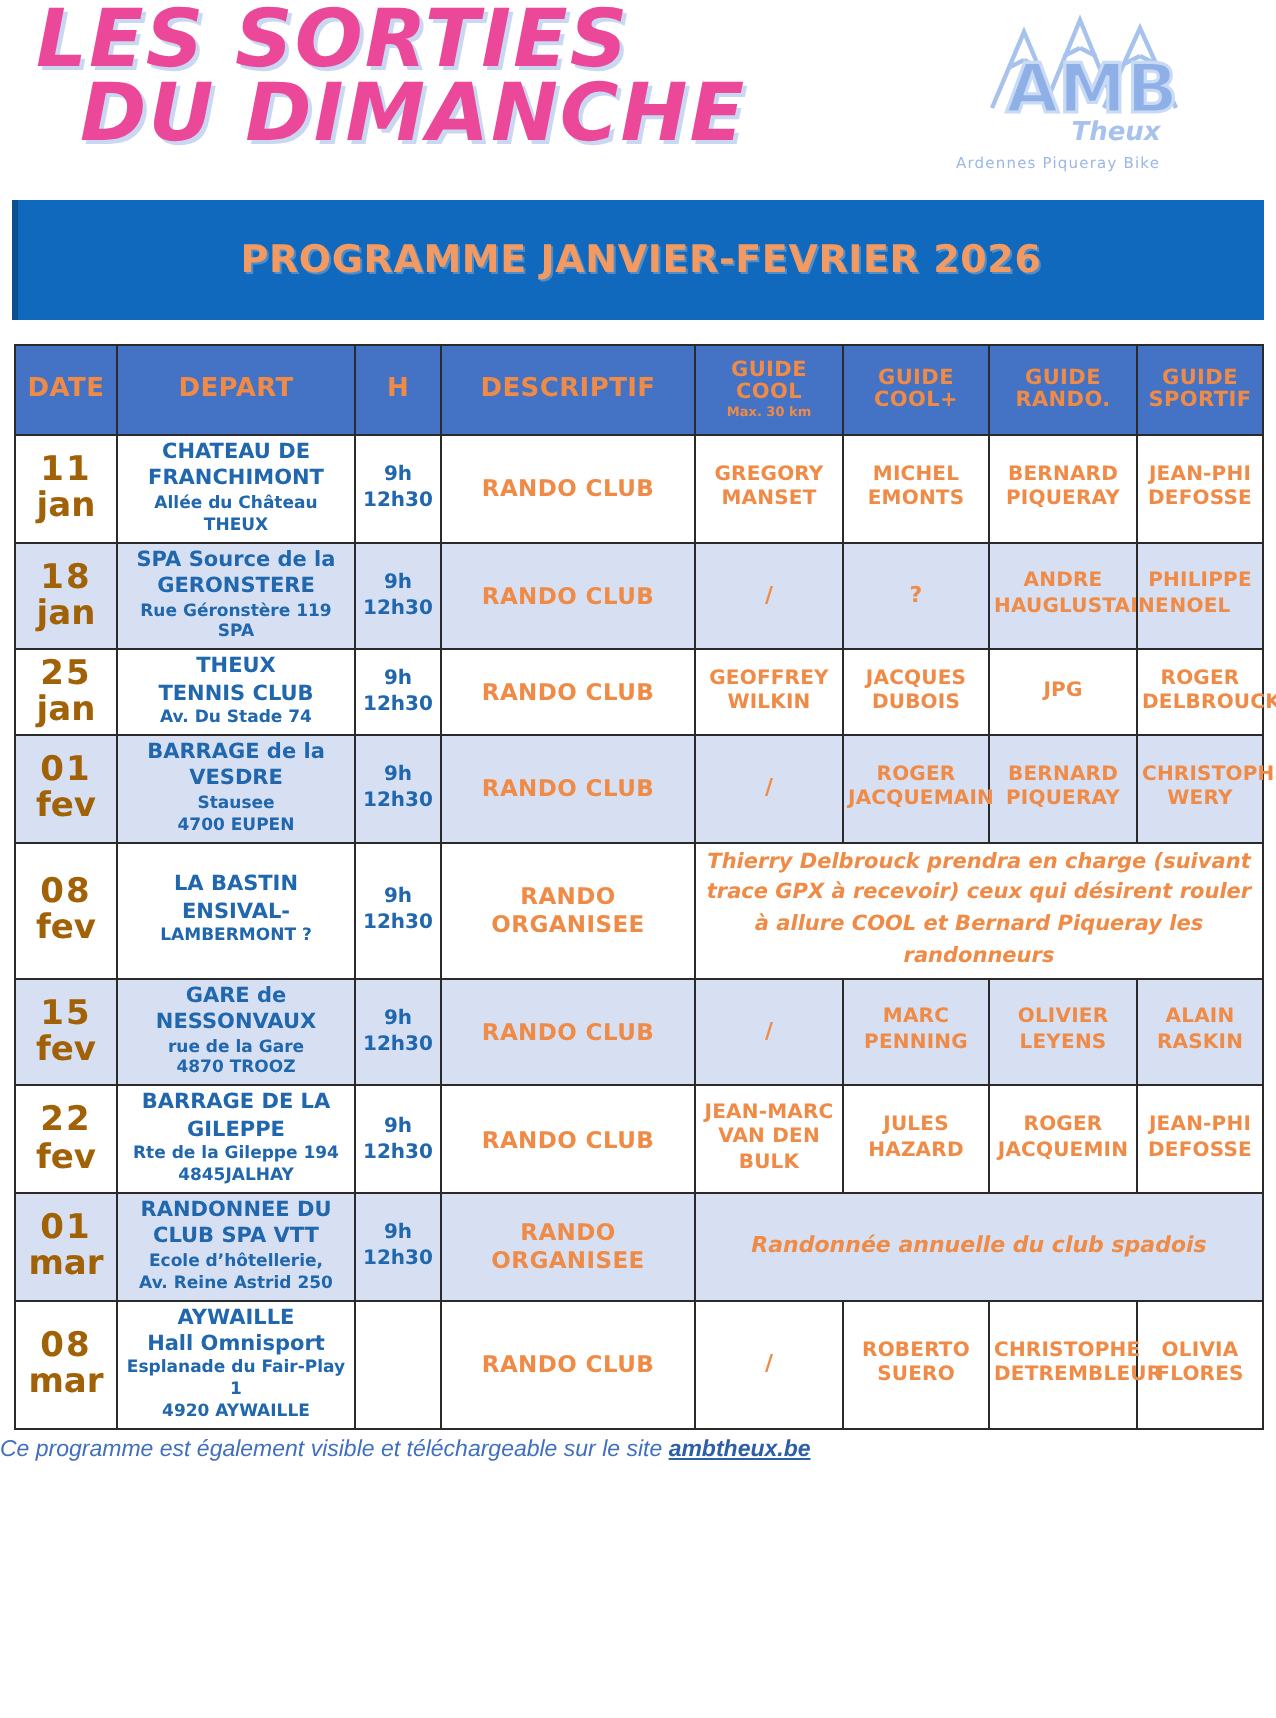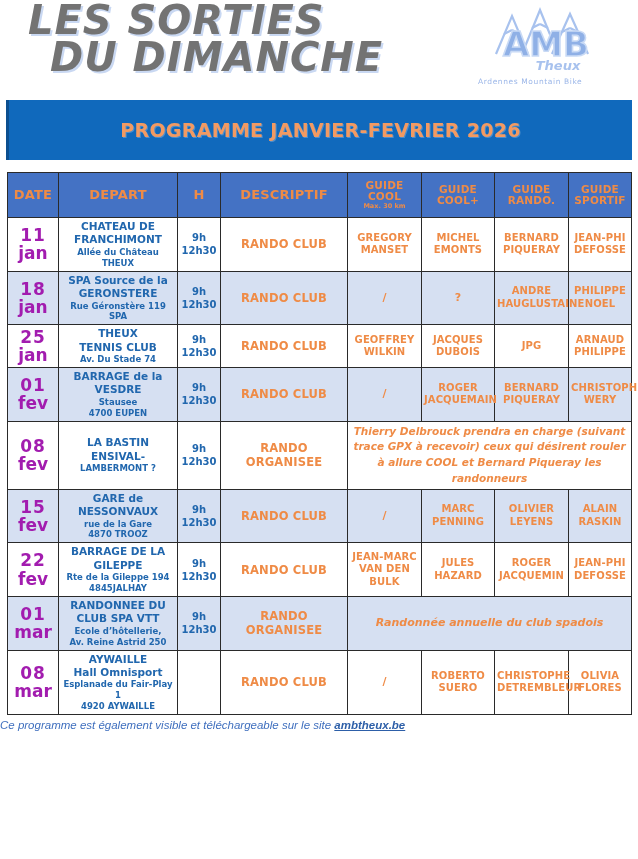--- a/index.html
+++ b/index.html
@@ -16,24 +16,24 @@
   }
 
   
   .masthead {
     position: relative;
     height: 100px;
     width: 638px;
   }
   .wordmark {
     position: absolute;
-    left: 28px;
+    left: 18px;
     top: 2px;
     width: 450px;
-    color: #737373;
+    color: #ec4899;
     font-family: "DejaVu Sans", sans-serif;
     font-weight: bold;
     font-style: italic;
     font-size: 40px;
     line-height: 0.92;
     letter-spacing: 1px;
     text-shadow: 2px 2px 0 #c9d8f2;
   }
   .wordmark .line2 { padding-left: 22px; }
 
@@ -108,21 +108,21 @@
     font-size: 6.5px;
     font-weight: bold;
     letter-spacing: 0;
     margin-top: 1px;
   }
 
   tbody tr.odd td { background: #ffffff; }
   tbody tr.even td { background: #d6e0f2; }
 
   td.date {
-    color: #a21caf;
+    color: #a16207;
     font-family: "DejaVu Sans", sans-serif;
     font-weight: bold;
     font-size: 17px;
     line-height: 1.08;
   }
   td.date .d { display: block; letter-spacing: 1px; }
   td.date .m { display: block; }
 
   td.depart {
     color: #2167ae;
@@ -220,21 +220,21 @@
         <path d="M18 50 L34 12 L50 50"></path>
         <path d="M44 50 L62 6 L80 50"></path>
         <path d="M74 50 L92 10 L110 50"></path>
         <path d="M26 30 L34 26 M34 26 L42 30"></path>
         <path d="M54 24 L62 20 M62 20 L70 24"></path>
         <path d="M84 28 L92 24 M92 24 L100 28"></path>
       </g>
       <text x="68" y="52" text-anchor="middle" font-family="DejaVu Sans, sans-serif" font-size="34" font-weight="bold" fill="#8fb0e6" stroke="#c9daf5" stroke-width="1.6">AMB</text>
       <text x="80" y="66" text-anchor="middle" font-family="DejaVu Sans, sans-serif" font-size="13" font-style="italic" font-weight="bold" fill="#a8c2ee">Theux</text>
     </svg>
-    <div class="logo-tag">Ardennes Mountain Bike</div>
+    <div class="logo-tag">Ardennes Piqueray Bike</div>
   </div>
 </div>
 
 <div class="titlebar-wrap">
   <div class="titlebar">
     <div class="titlebar-text">PROGRAMME JANVIER-FEVRIER 2026</div>
   </div>
 </div>
 
 <div class="table-wrap">
@@ -329,21 +329,21 @@
             <span class="sm"></span>
           </td>
           <td class="hour">
             <span>9h</span>
             <span>12h30</span>
           </td>
           <td class="descriptif">RANDO CLUB</td>
           <td class="guide">GEOFFREY WILKIN</td>
           <td class="guide">JACQUES DUBOIS</td>
           <td class="guide">JPG</td>
-          <td class="guide">ARNAUD PHILIPPE</td>
+          <td class="guide">ROGER DELBROUCK</td>
         </tr>
         <tr class="even">
           <td class="date">
             <span class="d">01</span>
             <span class="m">fev</span>
           </td>
           <td class="depart">
             <span class="big">BARRAGE de la</span>
             <span class="big">VESDRE</span>
             <span class="sm">Stausee</span>

